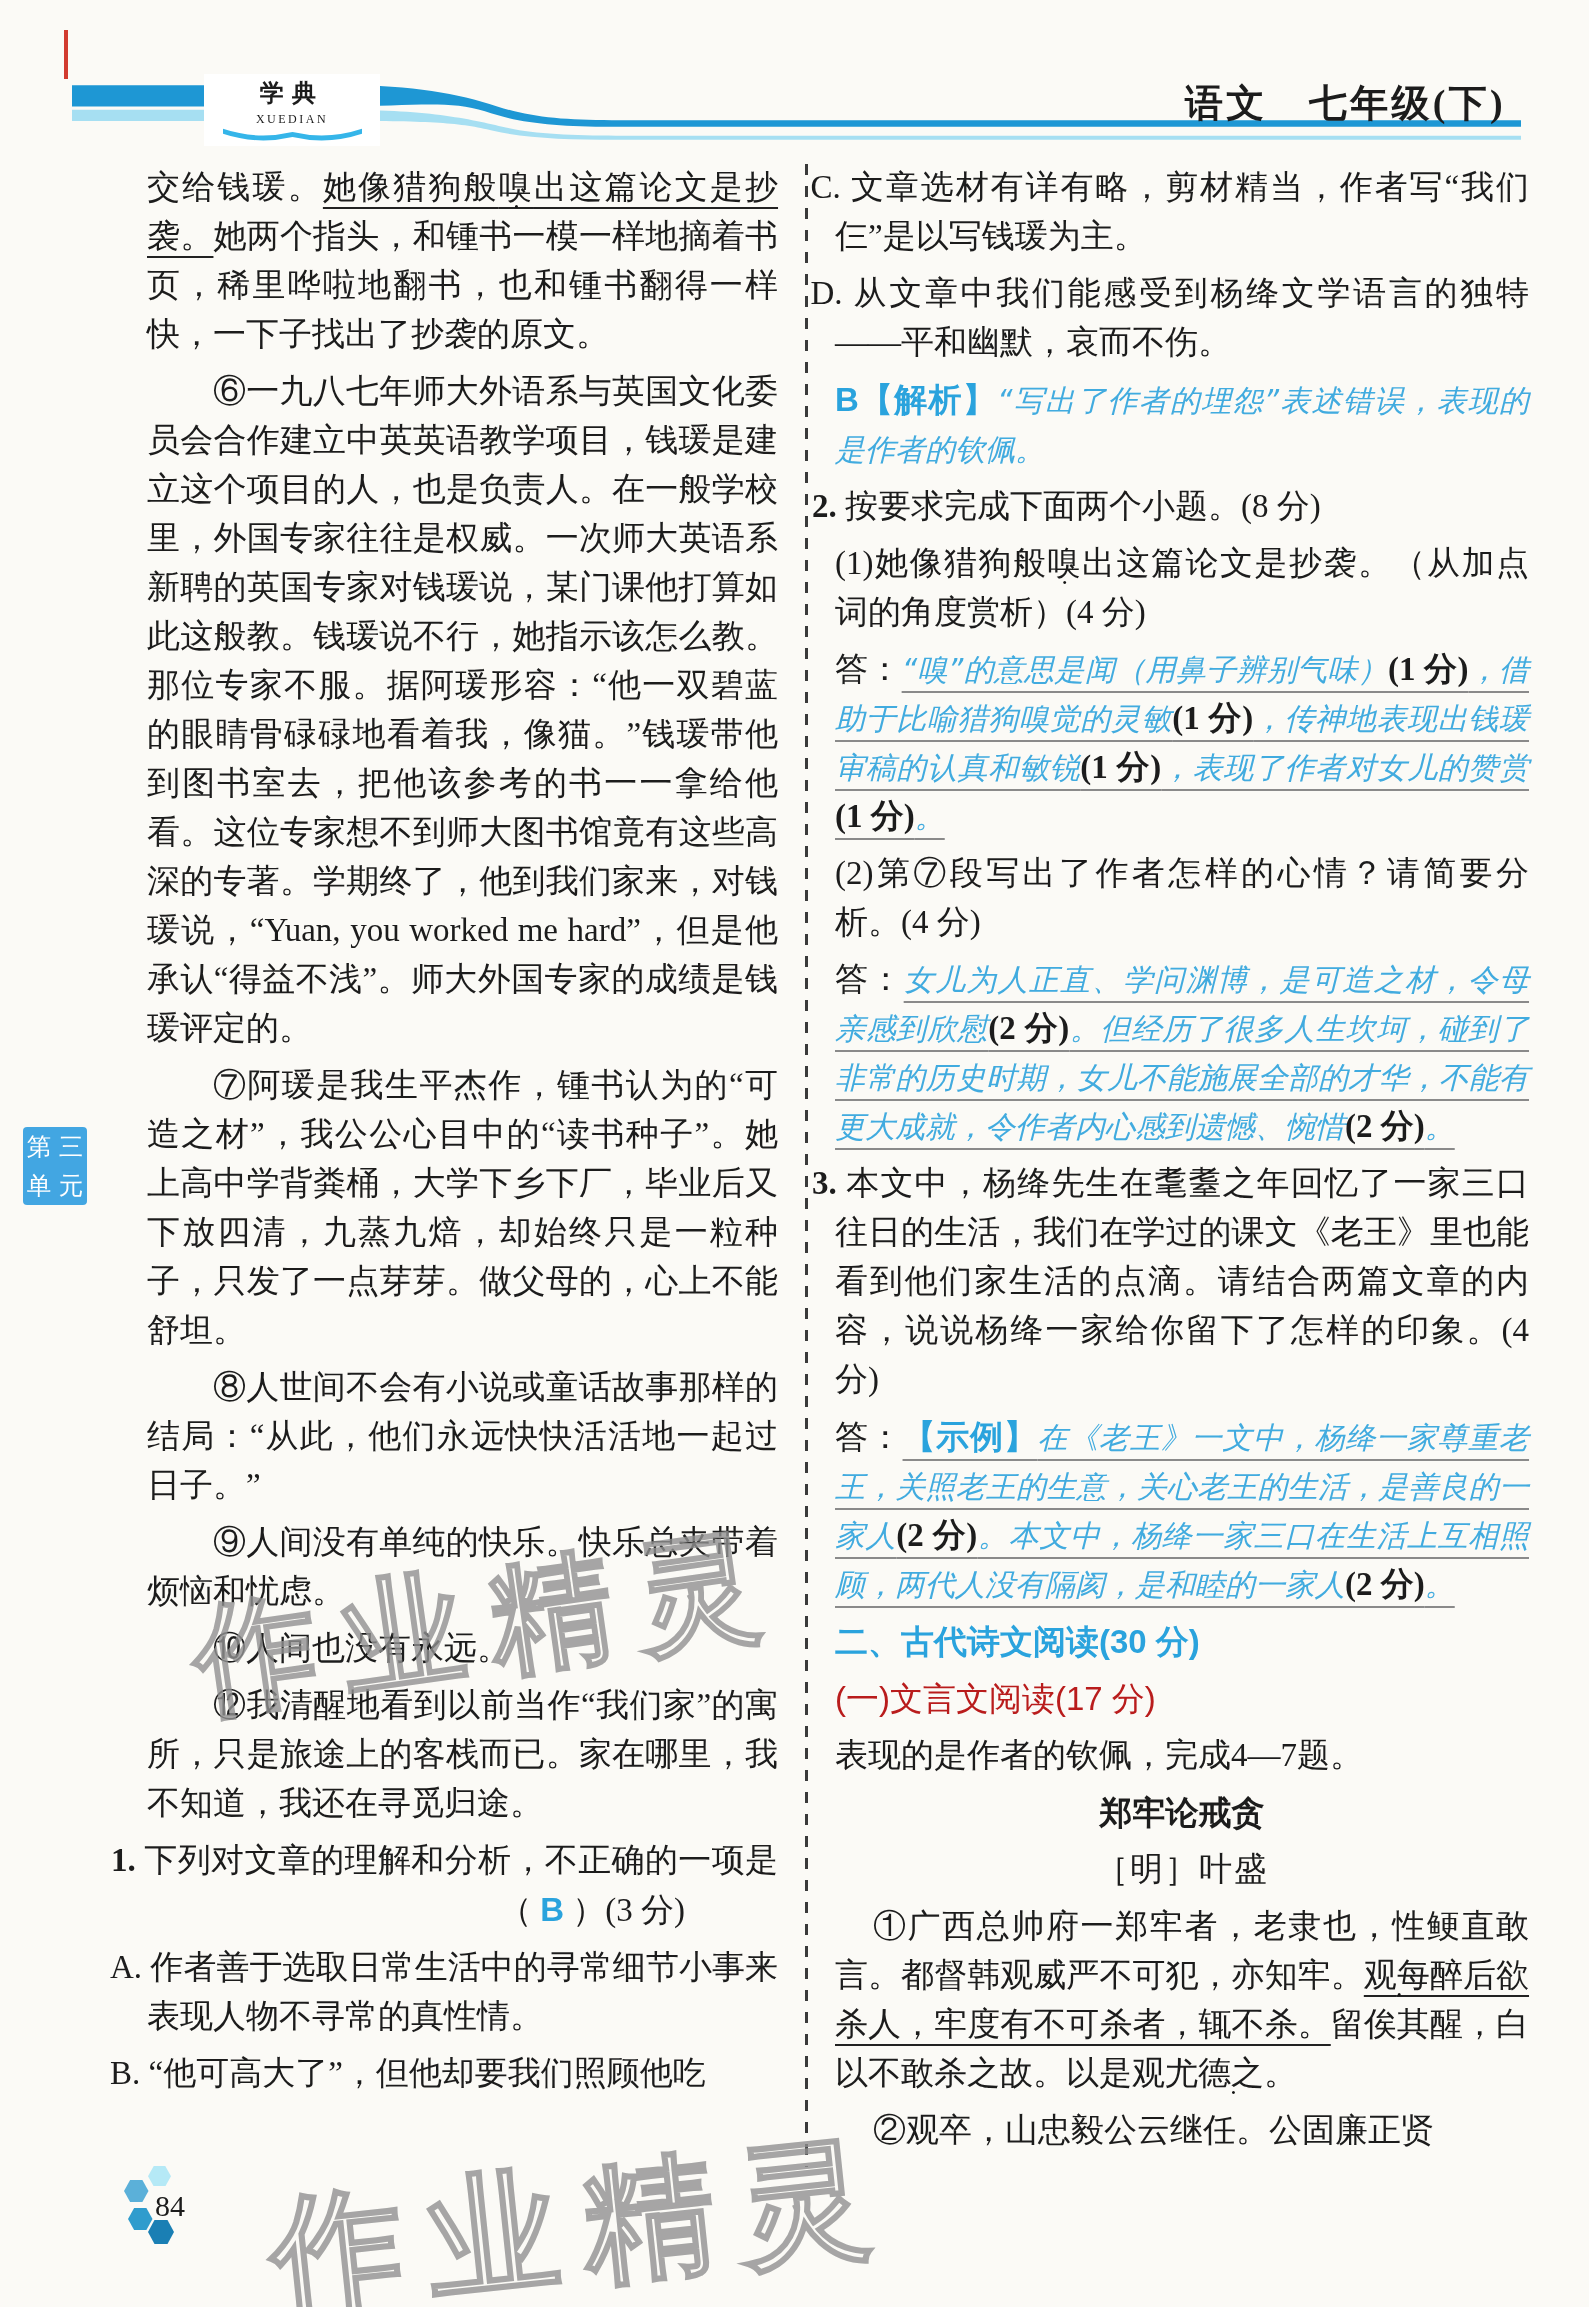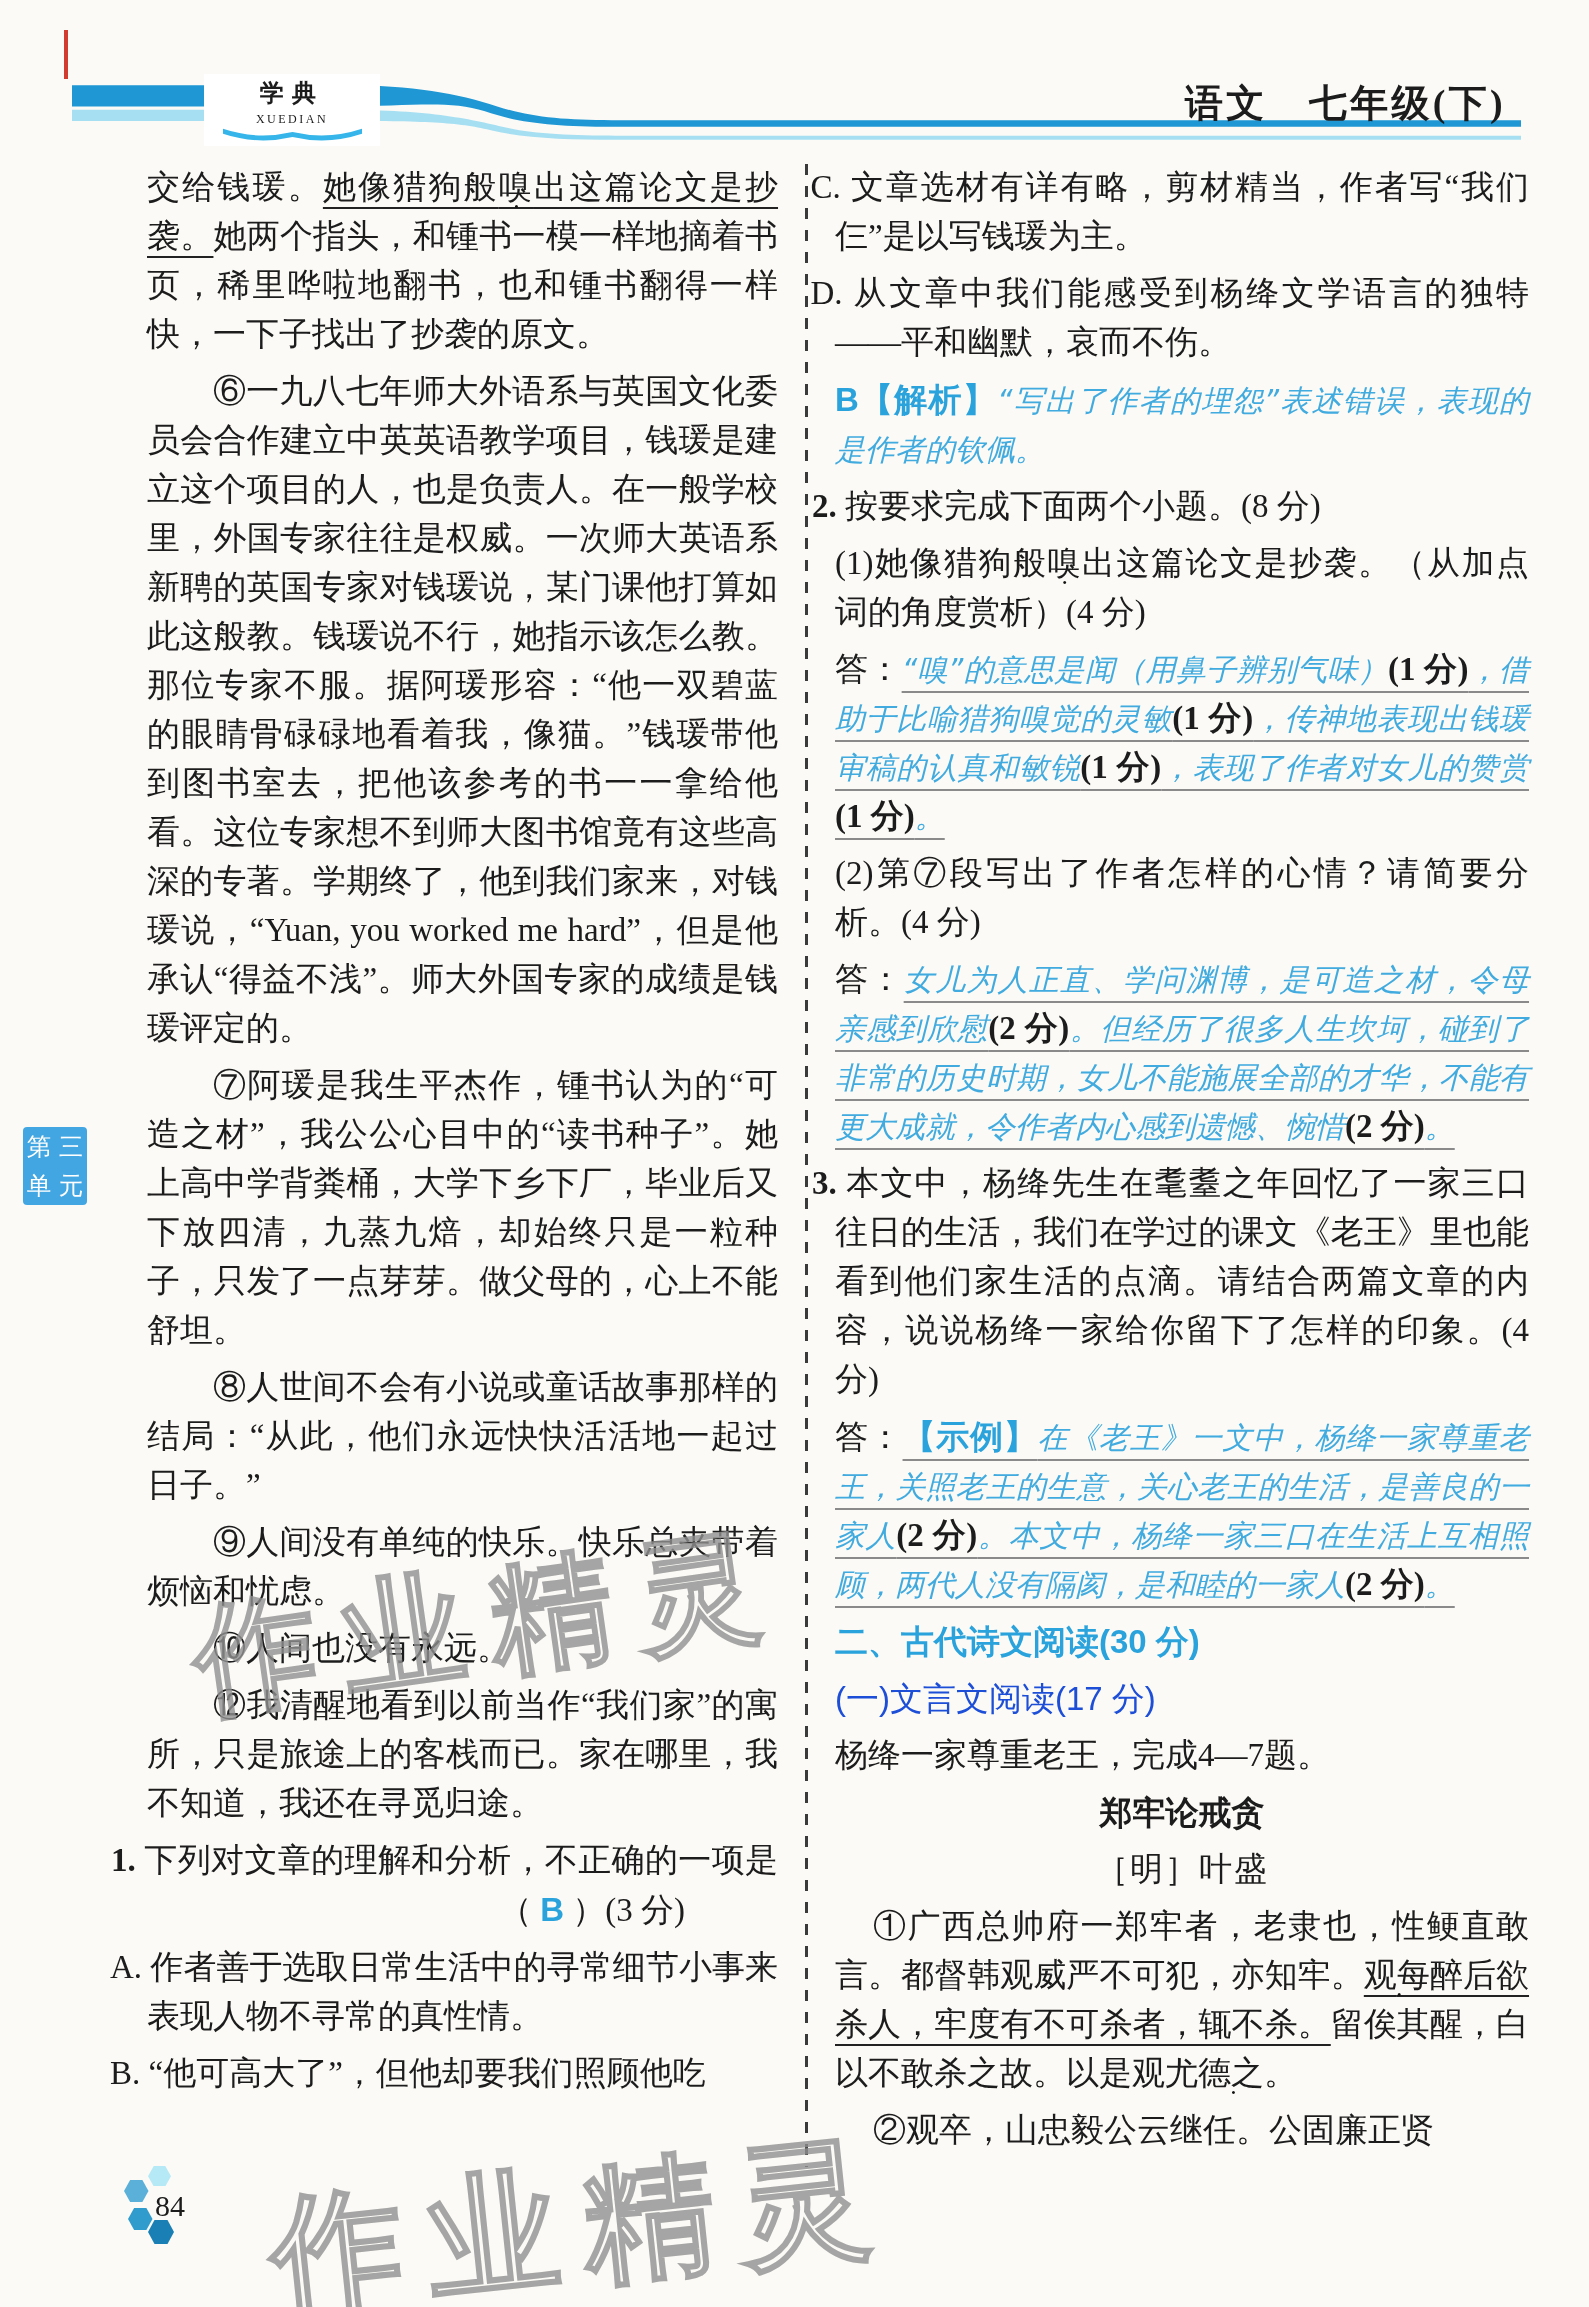--- a/index.html
+++ b/index.html
@@ -32,21 +32,21 @@
   .para1{text-indent:1.15em;}
   .cont{}
   .q-l{padding-left:36px;text-indent:-36px;}
   .opt-l{padding-left:72px;text-indent:-37px;}
   .opt{padding-left:46px;text-indent:-24.5px;}
   .optcont{padding-left:46px;}
   .sub{padding-left:23px;}
   .q{padding-left:23px;text-indent:-23px;}
   .answer{}
   .h2{color:#2aa3dd;font-weight:bold;font-family:"Liberation Sans",sans-serif;}
-  .h3{color:#1d4ed8;font-family:"Liberation Sans",sans-serif;}
+  .h3{color:#b91c1c;font-family:"Liberation Sans",sans-serif;}
   .title-center{text-align:center;font-weight:bold;font-family:"Liberation Sans",sans-serif;}
   .author-center{text-align:center;letter-spacing:1.6px;}
   
   .r-p{}
   .r-num{font-weight:bold;}
   .r-k{font-weight:bold;}
   .r-b{color:#41abdf;font-family:"DejaVu Sans",sans-serif;font-style:italic;font-size:30px;}
   .r-bp{color:#2aa3dd;font-weight:bold;font-family:"Liberation Sans",sans-serif;}
   .r-ansb{color:#2aa3dd;font-weight:bold;font-family:"Liberation Sans",sans-serif;}
   .r-gap{display:inline-block;width:352px;}
@@ -117,21 +117,21 @@
       <p class="blk cont"><span class="r-bp">B【解析】</span><span class="r-b">“写出了作者的埋怨”表述错误，表现的是作者的钦佩。</span></p>
       <p class="blk q"><span class="r-num">2.</span><span class="r-p"> 按要求完成下面两个小题。(8 分)</span></p>
       <p class="blk sub"><span class="r-p">(1)她像猎狗般</span><span class="r-d">嗅</span><span class="r-p">出这篇论文是抄袭。（从加点词的角度赏析）(4 分)</span></p>
       <p class="blk answer"><span class="r-p">答：</span><span class="ruled"><span class="r-b">“嗅”的意思是闻（用鼻子辨别气味）</span><span class="r-k">(1 分)</span><span class="r-b">，借助于比喻猎狗嗅觉的灵敏</span><span class="r-k">(1 分)</span><span class="r-b">，传神地表现出钱瑗审稿的认真和敏锐</span><span class="r-k">(1 分)</span><span class="r-b">，表现了作者对女儿的赞赏</span><span class="r-k">(1 分)</span><span class="r-b">。</span></span></p>
       <p class="blk sub"><span class="r-p">(2)第⑦段写出了作者怎样的心情？请简要分析。(4 分)</span></p>
       <p class="blk answer"><span class="r-p">答：</span><span class="ruled"><span class="r-b">女儿为人正直、学问渊博，是可造之材，令母亲感到欣慰</span><span class="r-k">(2 分)</span><span class="r-b">。但经历了很多人生坎坷，碰到了非常的历史时期，女儿不能施展全部的才华，不能有更大成就，令作者内心感到遗憾、惋惜</span><span class="r-k">(2 分)</span><span class="r-b">。</span></span></p>
       <p class="blk q"><span class="r-num">3.</span><span class="r-p"> 本文中，杨绛先生在耄耋之年回忆了一家三口往日的生活，我们在学过的课文《老王》里也能看到他们家生活的点滴。请结合两篇文章的内容，说说杨绛一家给你留下了怎样的印象。(4 分)</span></p>
       <p class="blk answer"><span class="r-p">答：</span><span class="ruled"><span class="r-bp">【示例】</span><span class="r-b">在《老王》一文中，杨绛一家尊重老王，关照老王的生意，关心老王的生活，是善良的一家人</span><span class="r-k">(2 分)</span><span class="r-b">。本文中，杨绛一家三口在生活上互相照顾，两代人没有隔阂，是和睦的一家人</span><span class="r-k">(2 分)</span><span class="r-b">。</span></span></p>
       <p class="blk h2"><span class="r-p">二、古代诗文阅读(30 分)</span></p>
       <p class="blk h3"><span class="r-p">(一)文言文阅读(17 分)</span></p>
-      <p class="blk cont"><span class="r-p">杨绛一家尊重老王，完成4—7题。</span></p>
+      <p class="blk cont"><span class="r-p">表现的是作者的钦佩，完成4—7题。</span></p>
       <p class="blk title-center"><span class="r-p">郑牢论戒贪</span></p>
       <p class="blk author-center"><span class="r-p">［明］叶盛</span></p>
       <p class="blk para1"><span class="r-p">①广西总帅府一郑牢者，老隶也，性鲠直敢言。都督韩观威严不可犯，亦知牢。</span><span class="r-ud">观</span><span class="r-u">每醉后欲杀人，牢度有不可杀者，辄不杀。</span><span class="r-p">留俟其醒，白以不敢杀之故。以是观尤</span><span class="r-d">德</span><span class="r-p">之。</span></p>
       <p class="blk para1"><span class="r-p">②观卒，山忠毅公云继任。公固廉正贤</span></p>
     </div>
 
   <div class="wm wm1">作业精灵</div>
   <div class="wm wm2">作业精灵</div>
 
   <div class="hex hex1"></div>

